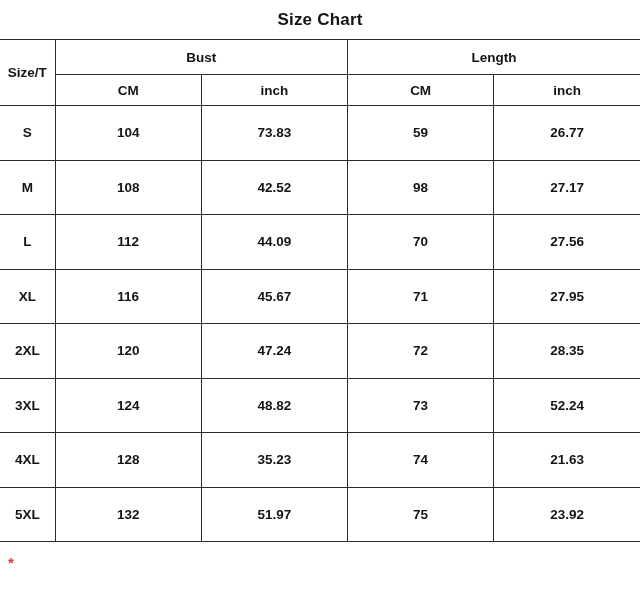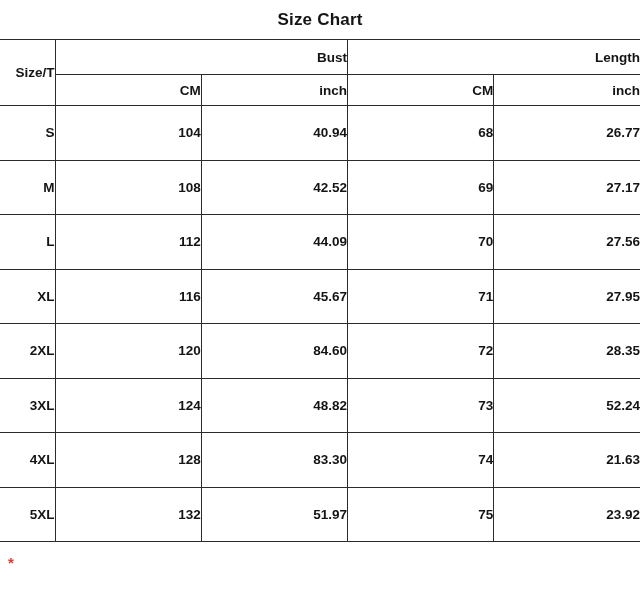--- a/index.html
+++ b/index.html
@@ -32,21 +32,21 @@
   table.size-table {
     border-collapse: collapse;
     table-layout: fixed;
     width: 640px;
     border-top: 1.5px solid #2b2b2b;
     border-bottom: 1.5px solid #2b2b2b;
   }
   table.size-table td,
   table.size-table th {
     border: 1px solid #2b2b2b;
-    text-align: right;
+    text-align: center;
     font-size: 13.5px;
     font-weight: bold;
     color: #141414;
     padding: 0;
   }
   table.size-table td:first-child,
   table.size-table th:first-child {
     border-left: none;
   }
   table.size-table td:last-child,
@@ -126,63 +126,63 @@
         <td>CM</td>
         <td>inch</td>
         <td>CM</td>
         <td>inch</td>
       </tr>
     </thead>
     <tbody>
       <tr>
         <td class="size-cell">S</td>
         <td>104</td>
-        <td>40.94</td>
-        <td>68</td>
+        <td>73.83</td>
+        <td>59</td>
         <td>26.77</td>
       </tr>
       <tr>
         <td class="size-cell">M</td>
         <td>108</td>
         <td>42.52</td>
-        <td>69</td>
+        <td>98</td>
         <td>27.17</td>
       </tr>
       <tr>
         <td class="size-cell">L</td>
         <td>112</td>
         <td>44.09</td>
         <td>70</td>
         <td>27.56</td>
       </tr>
       <tr>
         <td class="size-cell">XL</td>
         <td>116</td>
         <td>45.67</td>
         <td>71</td>
         <td>27.95</td>
       </tr>
       <tr>
         <td class="size-cell">2XL</td>
         <td>120</td>
-        <td>84.60</td>
+        <td>47.24</td>
         <td>72</td>
         <td>28.35</td>
       </tr>
       <tr>
         <td class="size-cell">3XL</td>
         <td>124</td>
         <td>48.82</td>
         <td>73</td>
         <td>52.24</td>
       </tr>
       <tr>
         <td class="size-cell">4XL</td>
         <td>128</td>
-        <td>83.30</td>
+        <td>35.23</td>
         <td>74</td>
         <td>21.63</td>
       </tr>
       <tr>
         <td class="size-cell">5XL</td>
         <td>132</td>
         <td>51.97</td>
         <td>75</td>
         <td>23.92</td>
       </tr>

